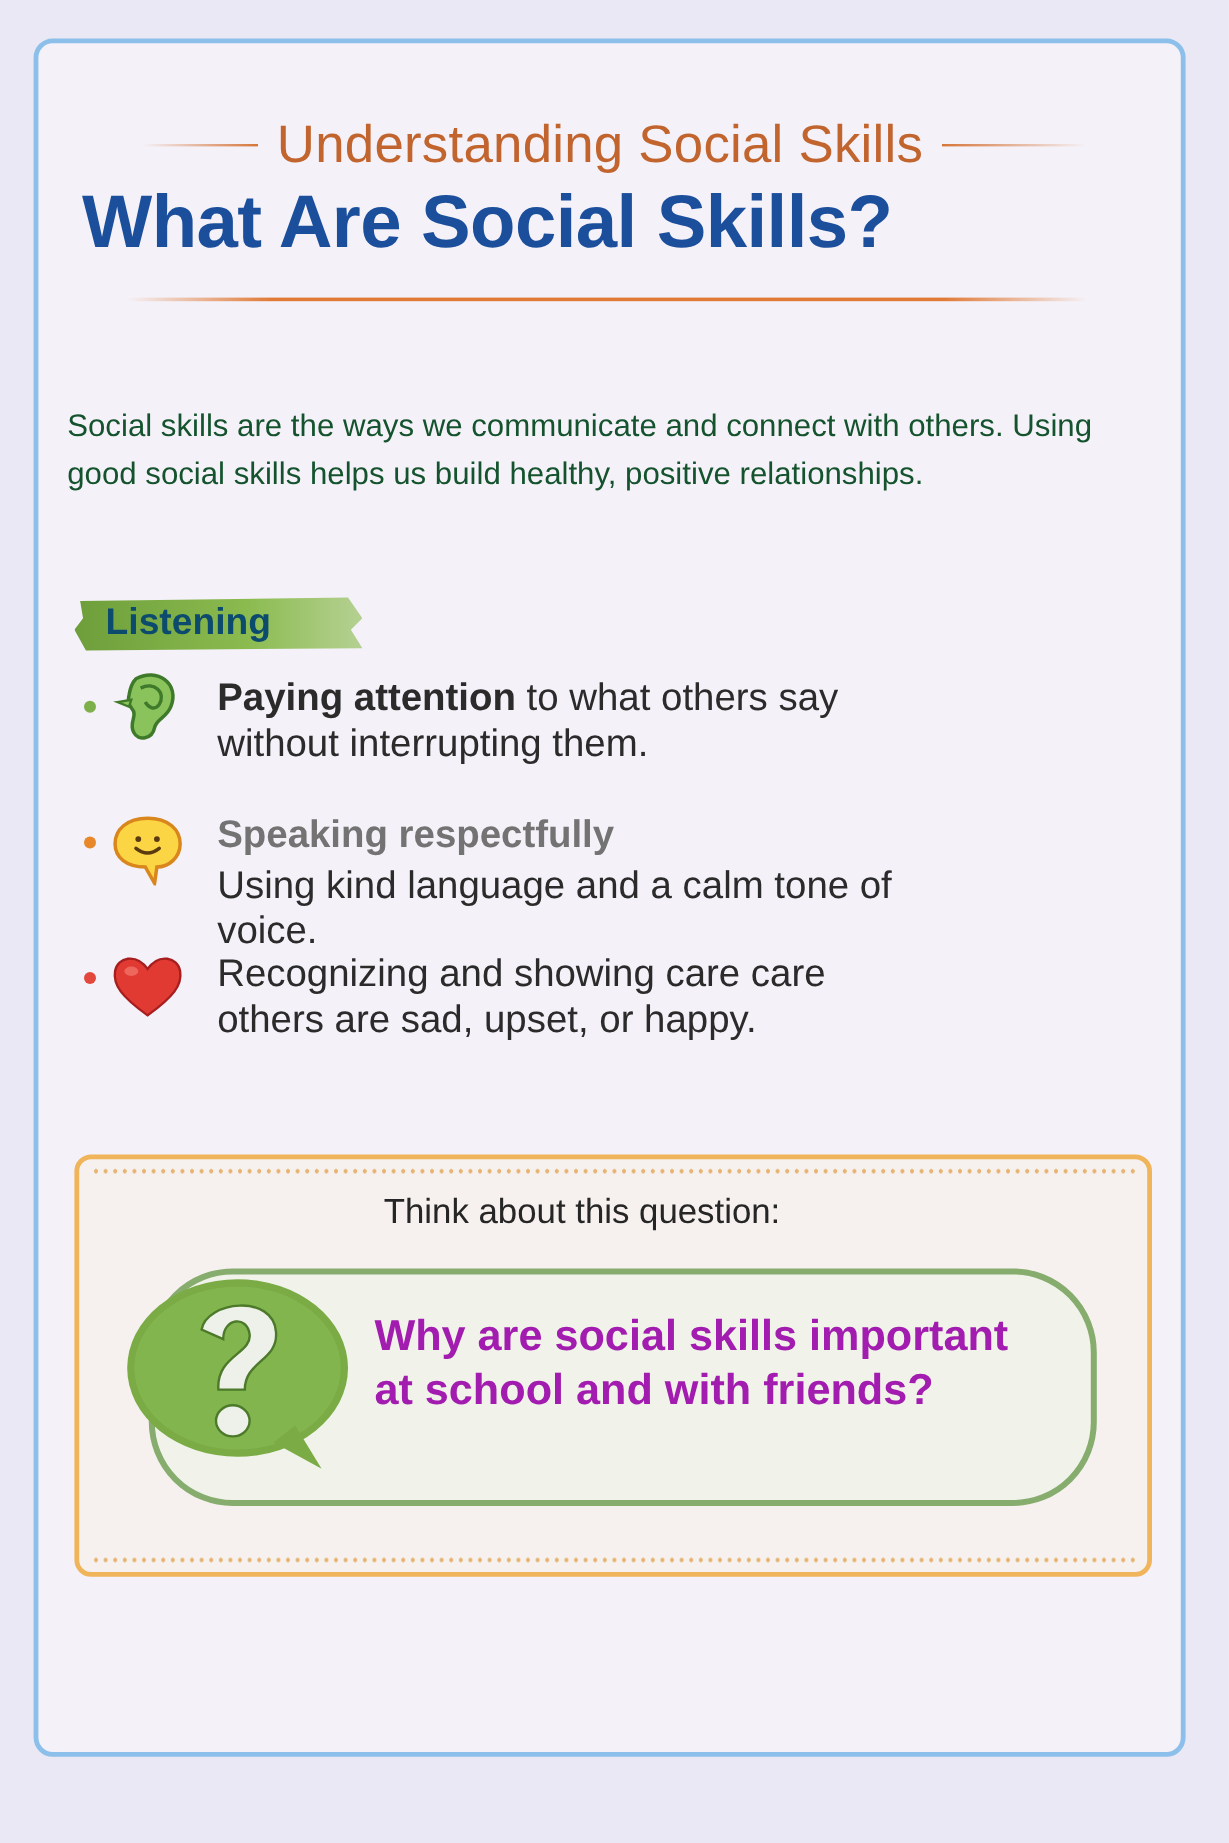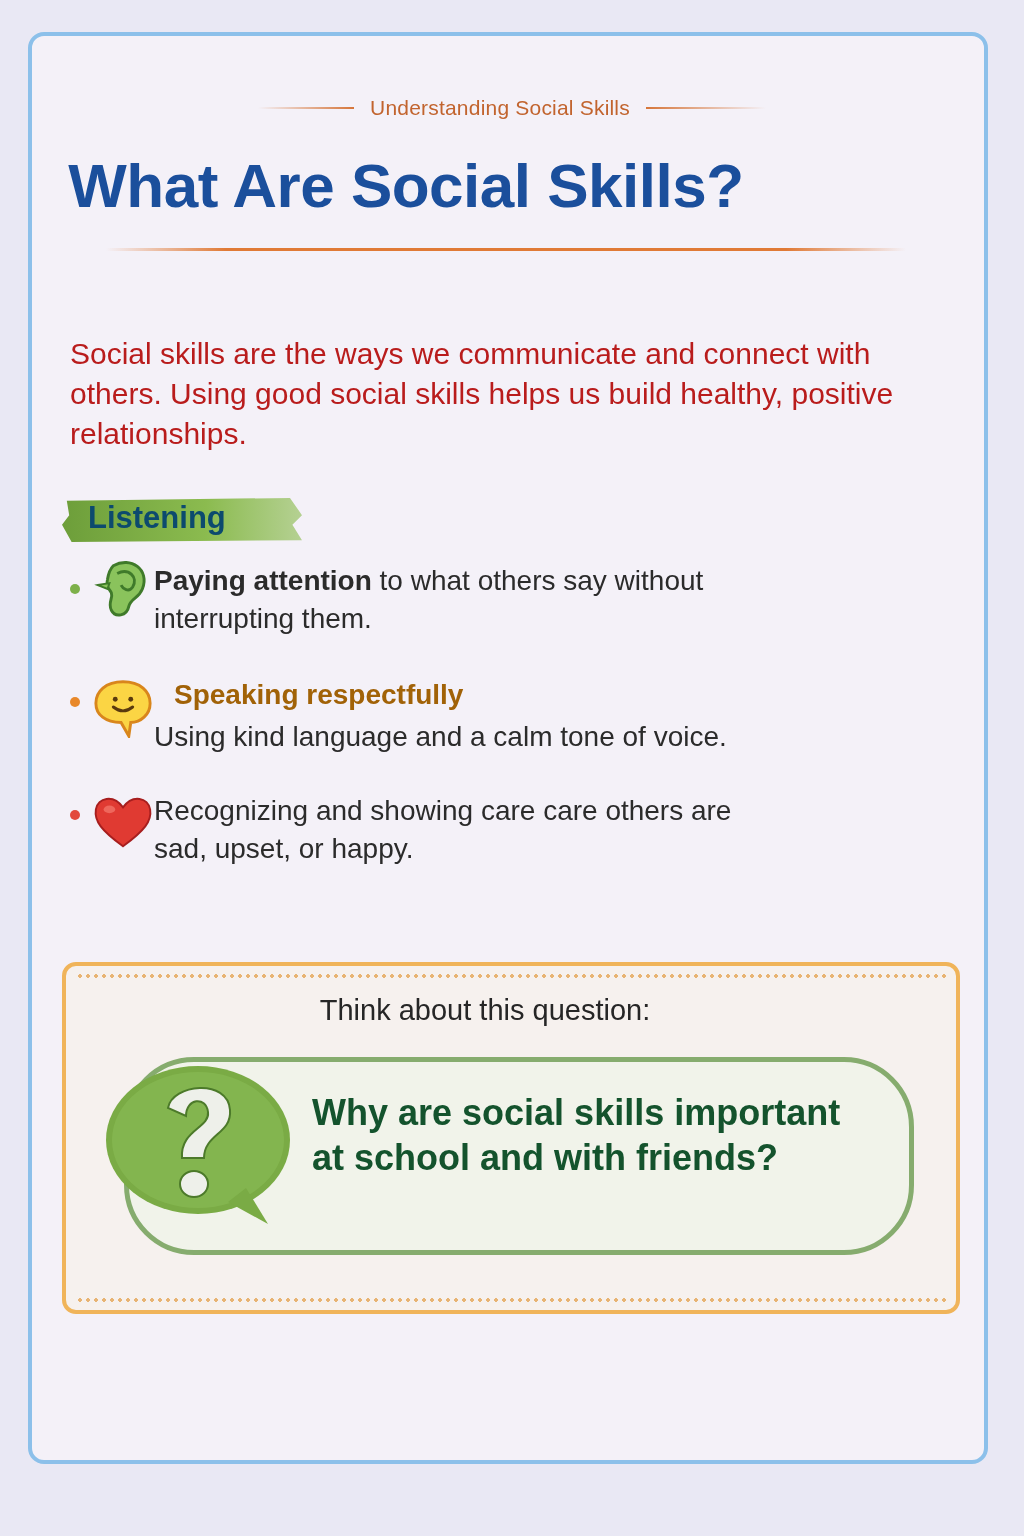--- a/index.html
+++ b/index.html
@@ -14,47 +14,47 @@
     background:#f4f1f8;
     box-sizing:border-box;
   }
   .subtitle-row {
     position:absolute; left:0; top:96px; width:1024px;
     display:flex; align-items:center; justify-content:center; gap:16px;
   }
   .subtitle-line { height:2px; width:96px; background:linear-gradient(90deg, rgba(214,118,50,0), #d6763a); }
   .subtitle-line.right { background:linear-gradient(90deg, #d6763a, rgba(214,118,50,0)); width:120px; }
   .subtitle {
-    color:#c2642e; font-size:21px; letter-spacing:0.2px;
+    color:#c2642e; font-size:44px; letter-spacing:0.2px;
   }
   .title {
     position:absolute; left:0; top:150px; width:812px; text-align:center;
     color:#1b4f9c; font-size:62px; font-weight:bold; letter-spacing:-0.5px;
   }
   .title-rule {
     position:absolute; left:106px; top:248px; width:800px; height:3px;
     background:linear-gradient(90deg, rgba(220,120,50,0), #e07a36 15%, #e07a36 85%, rgba(220,120,50,0));
   }
   .intro {
-    position:absolute; left:70px; top:334px; width:870px;
-    color:#b91c1c; font-size:30px; line-height:40px;
+    position:absolute; left:56px; top:334px; width:870px;
+    color:#14532d; font-size:26px; line-height:40px;
   }
   .section-tag {
     position:absolute; left:62px; top:496px; width:240px; height:48px;
     background:linear-gradient(90deg,#6d9e3a,#8bbb4f 60%, rgba(139,187,79,0.6));
     clip-path:polygon(2% 10%, 95% 4%, 100% 40%, 96% 60%, 100% 92%, 4% 96%, 0 60%, 3% 40%);
   }
   .section-tag-label {
     position:absolute; left:88px; top:500px; color:#0c4a6e;
     font-size:31px; font-weight:bold;
   }
   .item { position:absolute; left:70px; width:720px; }
   .bullet { position:absolute; left:0; width:10px; height:10px; border-radius:50%; }
   .item-icon { position:absolute; left:22px; width:62px; height:62px; }
-  .item-text { position:absolute; left:84px; width:620px; font-size:28px; line-height:38px; color:#2b2b2b; }
+  .item-text { position:absolute; left:111px; width:620px; font-size:32px; line-height:38px; color:#2b2b2b; }
   .item-head { font-weight:bold; }
   .qbox {
     position:absolute; left:62px; top:962px; width:898px; height:352px;
     border:4px solid #f0b45a; border-radius:14px; background:#f6f1ee; box-sizing:border-box;
   }
   .qbox-dots-top, .qbox-dots-bottom {
     position:absolute; left:10px; right:10px; height:4px;
     background-image:radial-gradient(circle, #e8b473 1.6px, transparent 2px);
     background-size:8px 4px;
   }
@@ -63,21 +63,21 @@
     position:absolute; left:0; top:994px; width:970px; text-align:center;
     font-size:29px; font-weight:normal; color:#262626;
   }
   .qbubble {
     position:absolute; left:124px; top:1057px; width:790px; height:198px;
     border:5px solid #86ac6e; border-radius:70px; background:#f1f3ea; box-sizing:border-box;
   }
   .qicon { position:absolute; left:98px; top:1062px; width:210px; height:170px; }
   .question {
     position:absolute; left:312px; top:1090px; width:560px;
-    color:#14532d; font-size:36px; font-weight:bold; line-height:45px;
+    color:#a21caf; font-size:36px; font-weight:bold; line-height:45px;
   }
 </style>
 </head>
 <body>
 
 <div class="frame"></div>
 
 <div class="subtitle-row">
   <span class="subtitle-line"></span>
   <span class="subtitle">Understanding Social Skills</span>
@@ -105,21 +105,21 @@
 
 <div class="item" style="top:676px;height:80px;">
   <span class="bullet" style="top:21px;background:#e8882a;"></span>
   <svg class="item-icon" style="top:0;" viewBox="0 0 64 64">
     <path d="M32 6 C50 6 60 16 60 28 C60 40 50 48 40 48 L38 62 L30 48 C14 48 4 40 4 28 C4 16 14 6 32 6Z" fill="#fbd544" stroke="#d9861c" stroke-width="3"></path>
     <circle cx="24" cy="24" r="2.5" fill="#5a3a0e"></circle>
     <circle cx="40" cy="24" r="2.5" fill="#5a3a0e"></circle>
     <path d="M22 32 Q32 40 42 32" fill="none" stroke="#5a3a0e" stroke-width="3" stroke-linecap="round"></path>
   </svg>
   <div class="item-text" style="top:0;">
-    <div class="item-head" style="color:#a16207;margin-left:20px;">Speaking respectfully</div>
+    <div class="item-head" style="color:#737373;">Speaking respectfully</div>
     <div style="margin-top:4px;">Using kind language and a calm tone of voice.</div>
   </div>
 </div>
 
 <div class="item" style="top:788px;height:120px;">
   <span class="bullet" style="top:22px;background:#e2483c;"></span>
   <svg class="item-icon" style="top:2px;" viewBox="0 0 64 64">
     <path d="M32 58 C10 42 2 32 4 20 C6 8 22 4 32 18 C42 4 58 8 60 20 C62 32 54 42 32 58Z" fill="#e03a32" stroke="#a71e1e" stroke-width="2"></path>
     <ellipse cx="18" cy="20" rx="6" ry="4" fill="#f47b6e" opacity="0.7"></ellipse>
   </svg>

